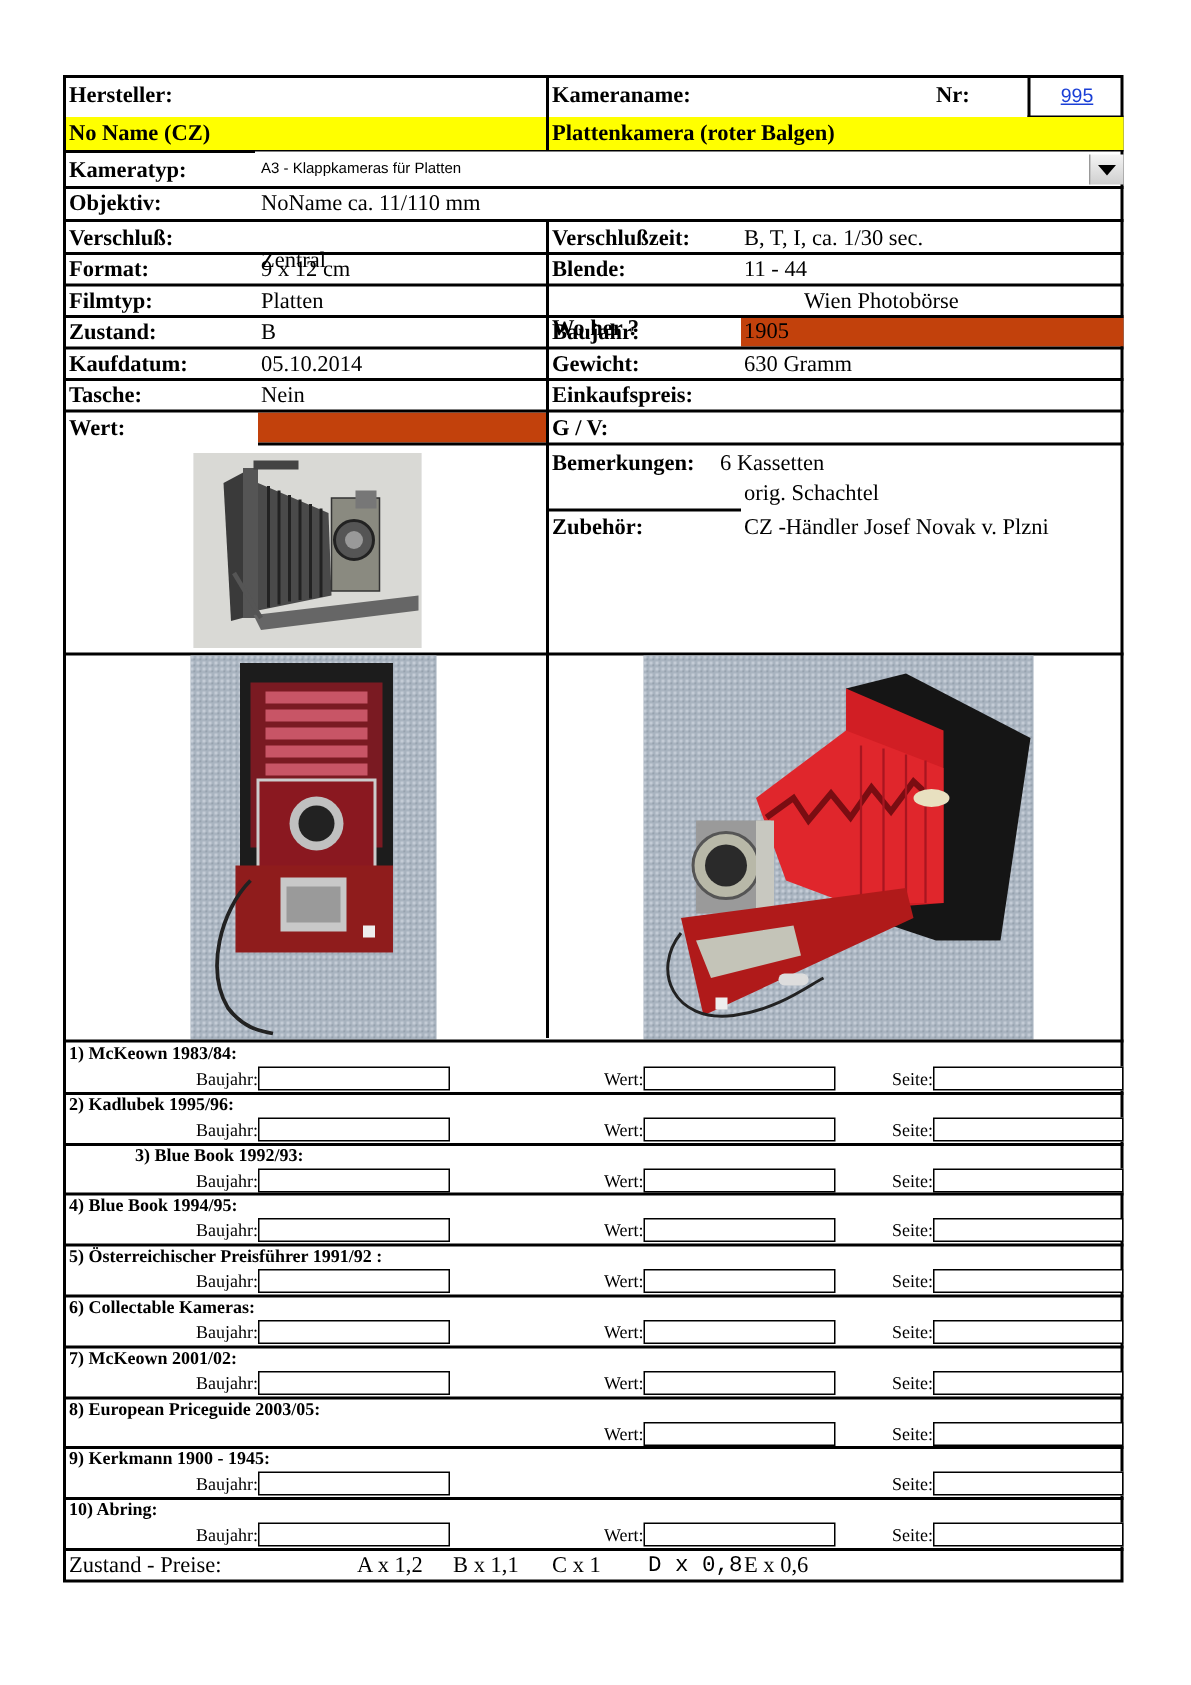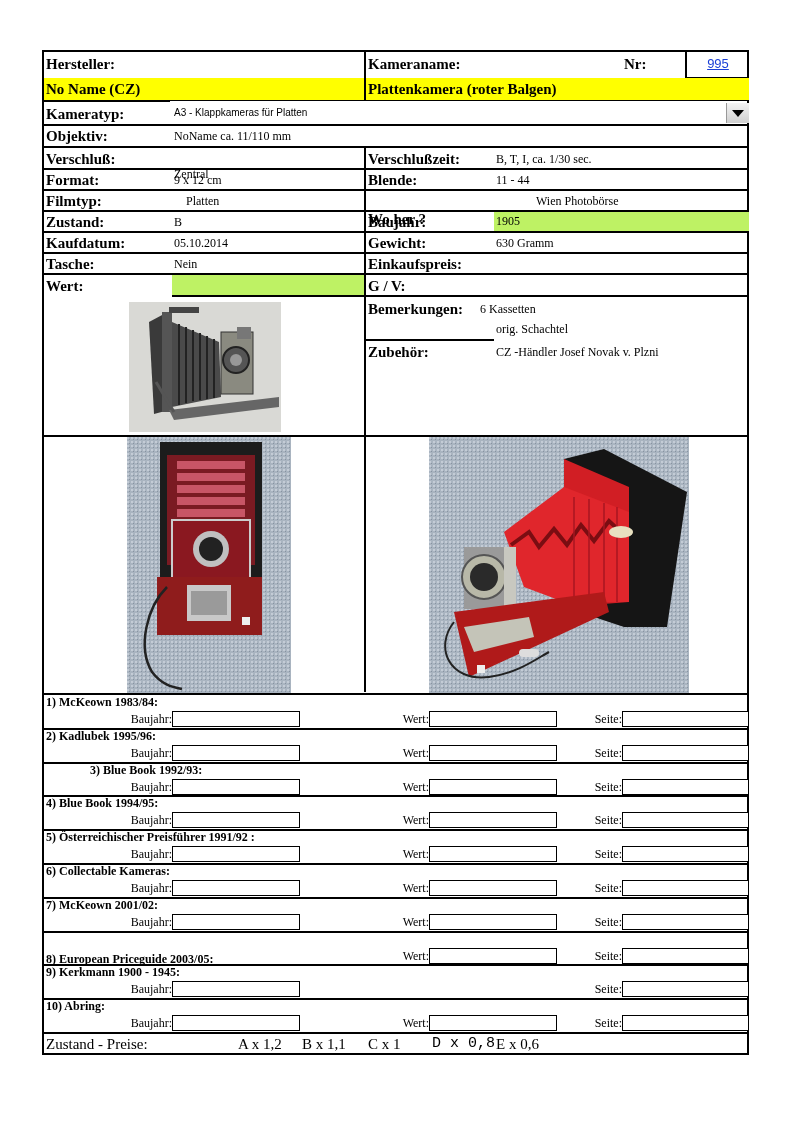--- a/index.html
+++ b/index.html
@@ -1,25 +1,25 @@
 <!DOCTYPE html>
 <html><head>
 <meta charset="utf-8">
 <style>
   html, body { margin: 0; padding: 0; background: #ffffff; }
   body { width: 794px; height: 1123px; position: relative; font-family: "Liberation Serif", serif; color: #000; }
   .sheet { position: absolute; left: 42px; top: 50px; width: 707px; height: 1005px; border: 2px solid #000; box-sizing: border-box; }
   .abs { position: absolute; box-sizing: border-box; }
   .lbl { font-weight: bold; font-size: 15px; line-height: 20px; white-space: nowrap; }
-  .val { font-size: 12px; line-height: 20px; white-space: nowrap; }
+  .val { font-size: 15px; line-height: 20px; white-space: nowrap; }
   .hl { position: absolute; height: 2px; background: #000; }
   .hlt { position: absolute; height: 1px; background: #000; }
   .vl { position: absolute; width: 2px; background: #000; }
   .yellow { background: #ffff00; }
-  .cyan { background: #bef264; }
+  .cyan { background: #c2410c; }
   .nr-box { border-left: 2px solid #000; text-align: center; font-family: "Liberation Sans", sans-serif; font-size: 13px; color: #1a3fd6; text-decoration: underline; line-height: 24px; }
   .dd-text { font-family: "Liberation Sans", sans-serif; font-size: 10px; line-height: 20px; }
   .dd-btn { width: 22px; height: 20px; background: linear-gradient(#f4f4f4, #cfcfcf); border-left: 1px solid #999; display: flex; align-items: center; justify-content: center; }
   .dd-arrow { width: 0; height: 0; border-left: 6px solid transparent; border-right: 6px solid transparent; border-top: 7px solid #000; }
   .ref-title { font-weight: bold; font-size: 12px; line-height: 15px; white-space: nowrap; }
   .ref-lbl { font-size: 12px; line-height: 16px; text-align: right; white-space: nowrap; }
   .ref-box { height: 16px; border: 1px solid #000; background: #fff; }
   .photo { position: absolute; overflow: hidden; }
   .foot { font-size: 15px; line-height: 20px; white-space: nowrap; }
 </style>
@@ -55,21 +55,21 @@
   <div class="hl" style="left:0;top:94px;width:705px;"></div>
 
   <div id="field-rows"></div>
   <div class="vl" style="left:320px;top:94px;height:546px;"></div>
 
   <div class="abs lbl" style="left:2px;top:97px;">Verschluß:</div>
   <div class="abs val" style="left:130px;top:112px;">Zentral</div>
   <div class="abs lbl" style="left:2px;top:118px;">Format:</div>
   <div class="abs val" style="left:130px;top:118px;">9 x 12 cm</div>
   <div class="abs lbl" style="left:2px;top:139px;">Filmtyp:</div>
-  <div class="abs val" style="left:130px;top:139px;margin-left:12px;">Platten</div>
+  <div class="abs val" style="left:130px;top:139px;">Platten</div>
   <div class="abs lbl" style="left:2px;top:160px;">Zustand:</div>
   <div class="abs val" style="left:130px;top:160px;">B</div>
   <div class="abs lbl" style="left:2px;top:181px;">Kaufdatum:</div>
   <div class="abs val" style="left:130px;top:181px;">05.10.2014</div>
   <div class="abs lbl" style="left:2px;top:202px;">Tasche:</div>
   <div class="abs val" style="left:130px;top:202px;">Nein</div>
   <div class="abs lbl" style="left:2px;top:224px;">Wert:</div>
   <div class="abs cyan" style="left:128px;top:223px;width:192px;height:20px;"></div>
 
   <div class="abs lbl" style="left:324px;top:97px;">Verschlußzeit:</div>
@@ -261,21 +261,21 @@
         <div class="abs ref-title" style="left: 2px; top: 0px;">7) McKeown 2001/02:</div>
         <div class="abs ref-lbl" style="left: 68px; width: 60px; top: 16px;">Baujahr:</div>
         <input type="text" class="abs ref-box" style="left: 128px; top: 16px; width: 128px;">
         <div class="abs ref-lbl" style="left: 325px; width: 60px; top: 16px;">Wert:</div>
         <input type="text" class="abs ref-box" style="left: 385px; top: 16px; width: 128px;">
         <div class="abs ref-lbl" style="left: 518px; width: 60px; top: 16px;">Seite:</div>
         <input type="text" class="abs ref-box" style="left: 578px; top: 16px; width: 127px;">
         <div class="hl" style="left: 0px; top: 32.8px; width: 705px;"></div>
       </div>
       <div class="abs" style="left: 0px; top: 236.6px; width: 705px; height: 33.8px;">
-        <div class="abs ref-title" style="left: 2px; top: 0px; margin-top: 20px;">8) European Priceguide 2003/05:</div>
+        <div class="abs ref-title" style="left: 2px; top: 0px;">8) European Priceguide 2003/05:</div>
         <div class="abs ref-lbl" style="left: 325px; width: 60px; top: 16px;">Wert:</div>
         <input type="text" class="abs ref-box" style="left: 385px; top: 16px; width: 128px;">
         <div class="abs ref-lbl" style="left: 518px; width: 60px; top: 16px;">Seite:</div>
         <input type="text" class="abs ref-box" style="left: 578px; top: 16px; width: 127px;">
         <div class="hl" style="left: 0px; top: 32.8px; width: 705px;"></div>
       </div>
       <div class="abs" style="left: 0px; top: 270.4px; width: 768px; height: 33.8px;">
         <div class="abs ref-title" style="left: 2px; top: 0px;">9) Kerkmann 1900 - 1945:</div>
         <div class="abs ref-lbl" style="left: 68px; width: 60px; top: 16px;">Baujahr:</div>
         <input type="text" class="abs ref-box" style="left: 128px; top: 16px; width: 128px;">

